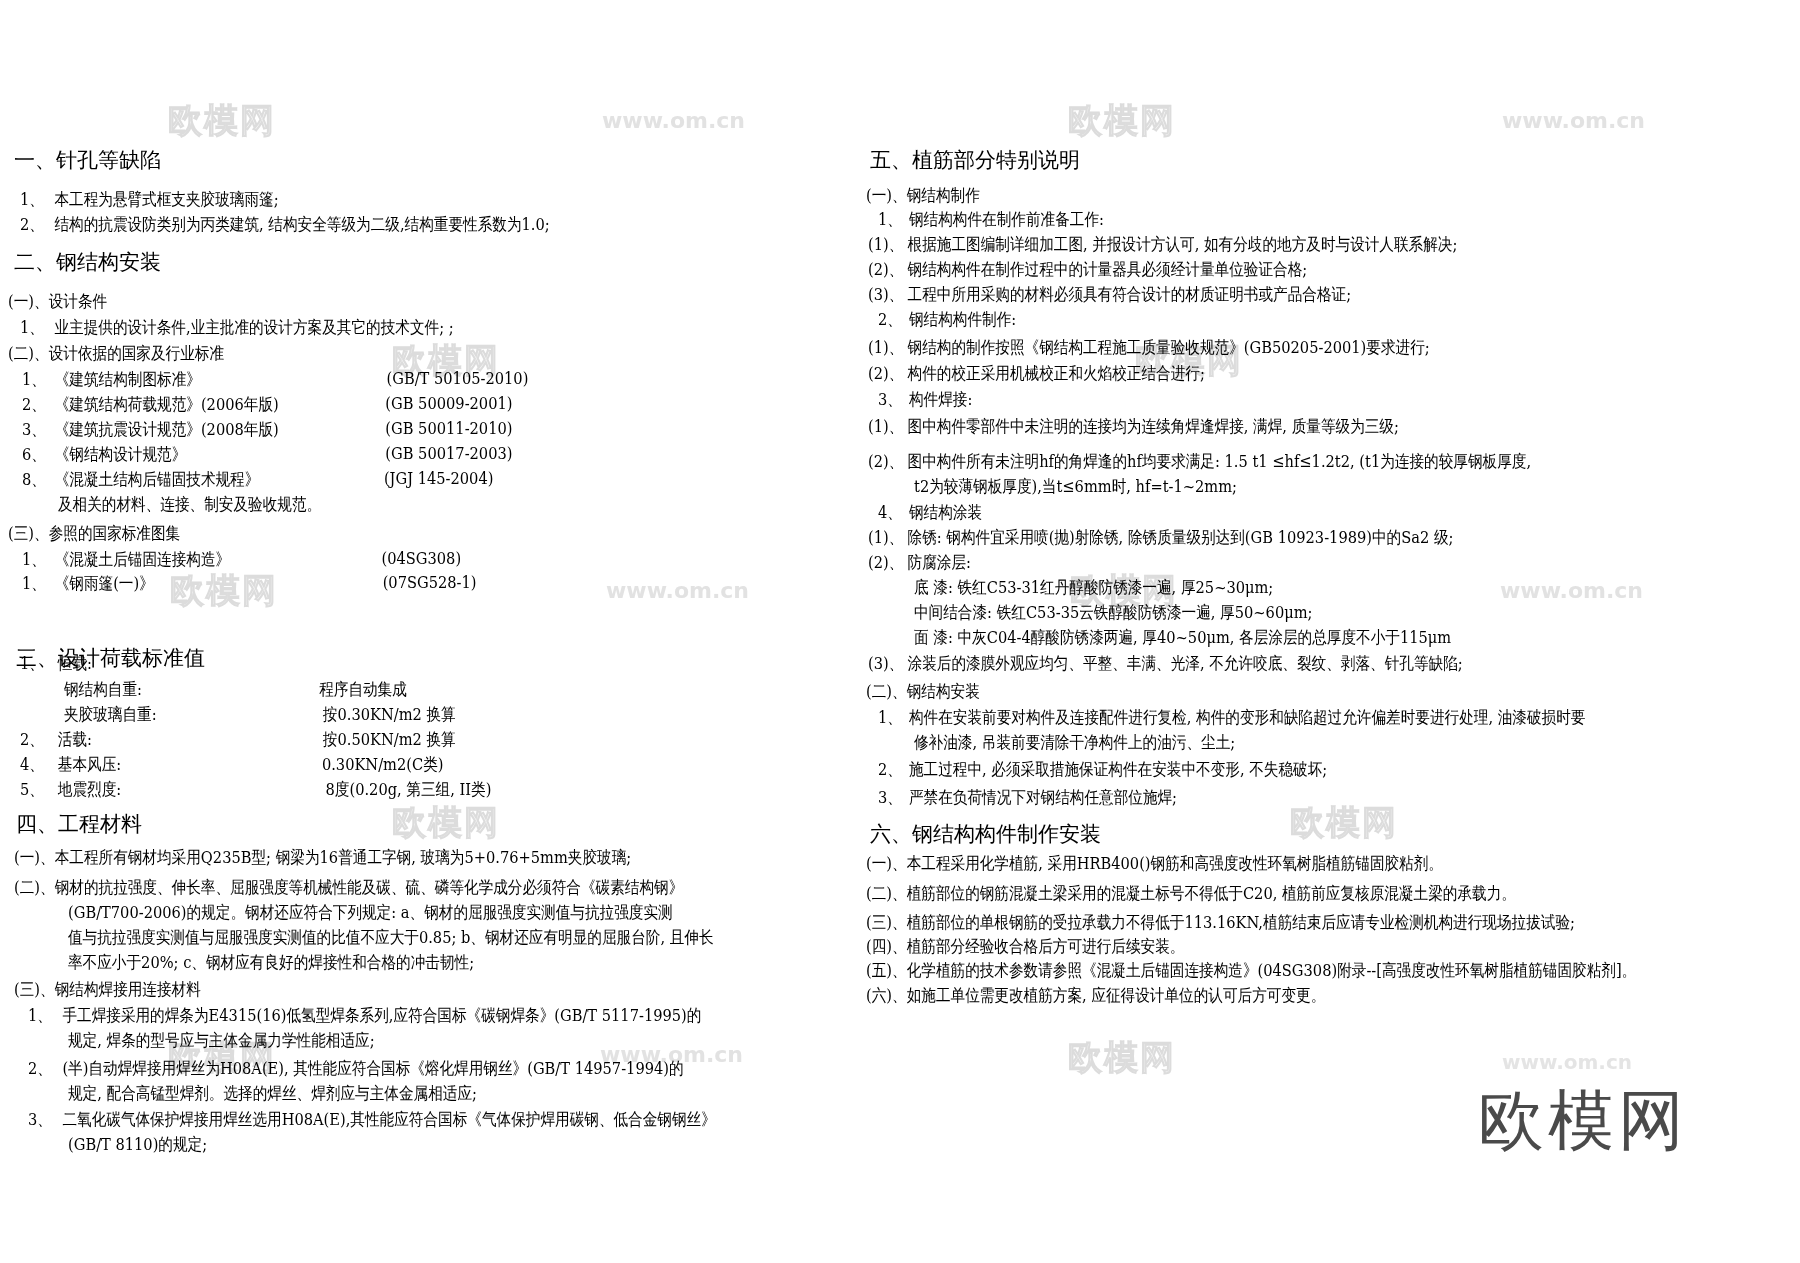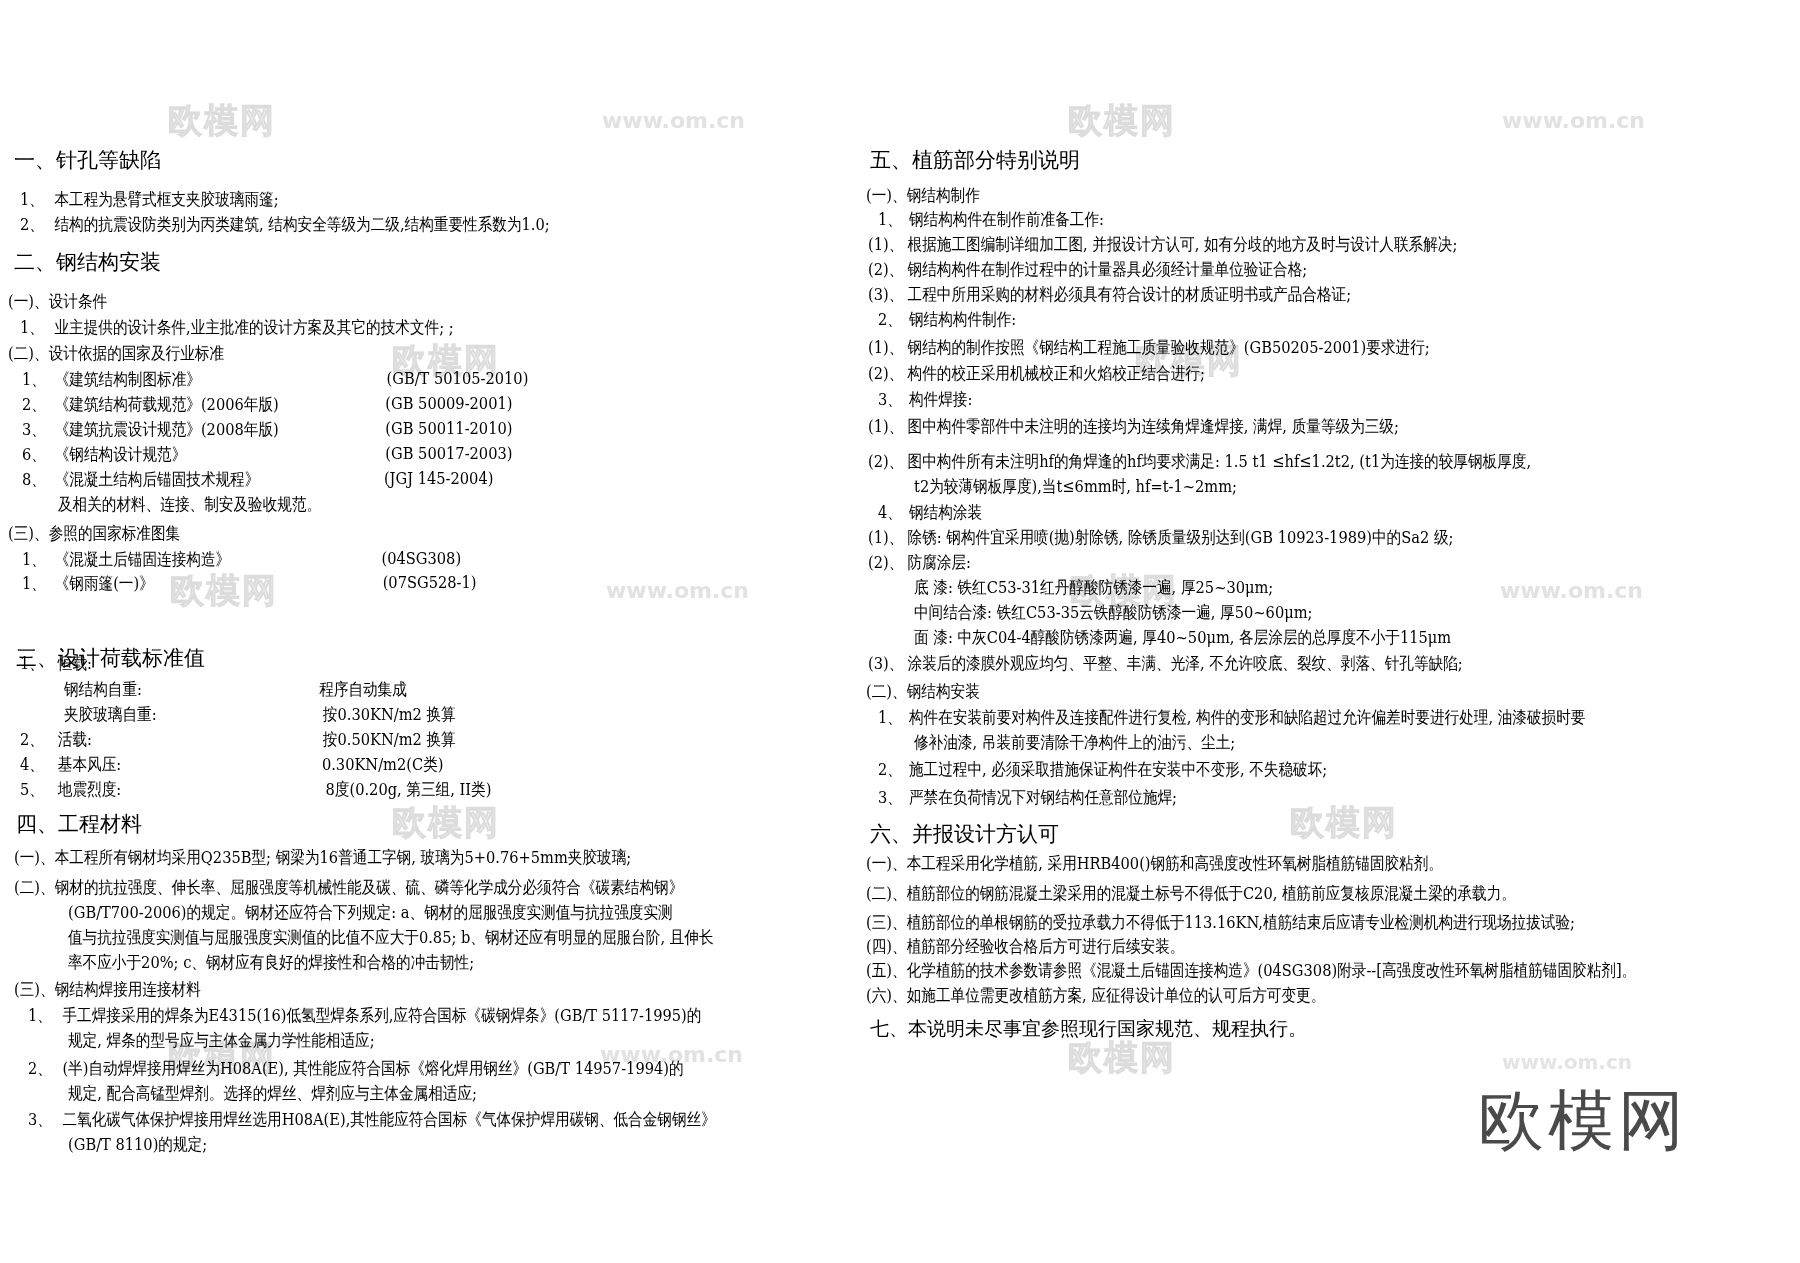--- a/index.html
+++ b/index.html
@@ -122,22 +122,21 @@
   <div class="ln" style="left: 914px; top: 601px; transform: scaleX(0.86);">中间结合漆: 铁红C53-35云铁醇酸防锈漆一遍, 厚50~60μm;</div>
   <div class="ln" style="left: 914px; top: 626px; transform: scaleX(0.86);">面        漆: 中灰C04-4醇酸防锈漆两遍, 厚40~50μm, 各层涂层的总厚度不小于115μm</div>
   <div class="ln" style="left: 868px; top: 652px; transform: scaleX(0.86);"><span class="n" style="width:46px">(3)、</span><span>涂装后的漆膜外观应均匀、平整、丰满、光泽, 不允许咬底、裂纹、剥落、针孔等缺陷;</span></div>
 
   <div class="ln" style="left: 866px; top: 680px; transform: scaleX(0.86);">(二)、钢结构安装</div>
   <div class="ln" style="left: 878px; top: 706px; transform: scaleX(0.86);"><span class="n" style="width:36px">1、</span><span>构件在安装前要对构件及连接配件进行复检, 构件的变形和缺陷超过允许偏差时要进行处理, 油漆破损时要</span></div>
   <div class="ln" style="left: 914px; top: 731px; transform: scaleX(0.86);">修补油漆, 吊装前要清除干净构件上的油污、尘土;</div>
   <div class="ln" style="left: 878px; top: 758px; transform: scaleX(0.86);"><span class="n" style="width:36px">2、</span><span>施工过程中, 必须采取措施保证构件在安装中不变形, 不失稳破坏;</span></div>
   <div class="ln" style="left: 878px; top: 786px; transform: scaleX(0.86);"><span class="n" style="width:36px">3、</span><span>严禁在负荷情况下对钢结构任意部位施焊;</span></div>
 
-  <div class="h1" style="left:870px;top:820px">六、并报设计方认可</div>
+  <div class="h1" style="left:870px;top:820px">六、钢结构构件制作安装</div>
   <div class="ln" style="left: 866px; top: 852px; transform: scaleX(0.86);">(一)、本工程采用化学植筋, 采用HRB400()钢筋和高强度改性环氧树脂植筋锚固胶粘剂。</div>
   <div class="ln" style="left: 866px; top: 882px; transform: scaleX(0.86);">(二)、植筋部位的钢筋混凝土梁采用的混凝土标号不得低于C20, 植筋前应复核原混凝土梁的承载力。</div>
   <div class="ln" style="left: 866px; top: 911px; transform: scaleX(0.86);">(三)、植筋部位的单根钢筋的受拉承载力不得低于113.16KN,植筋结束后应请专业检测机构进行现场拉拔试验;</div>
   <div class="ln" style="left: 866px; top: 935px; transform: scaleX(0.86);">(四)、植筋部分经验收合格后方可进行后续安装。</div>
   <div class="ln" style="left: 866px; top: 959px; transform: scaleX(0.86);">(五)、化学植筋的技术参数请参照《混凝土后锚固连接构造》(04SG308)附录--[高强度改性环氧树脂植筋锚固胶粘剂]。</div>
   <div class="ln" style="left: 866px; top: 984px; transform: scaleX(0.86);">(六)、如施工单位需更改植筋方案, 应征得设计单位的认可后方可变更。</div>
 
-  <div class="h1" style="left:870px;top:1016px;font-size:19px">七、本说明未尽事宜参照现行国家规范、规程执行。</div>
 </div>
 
 </body></html>

